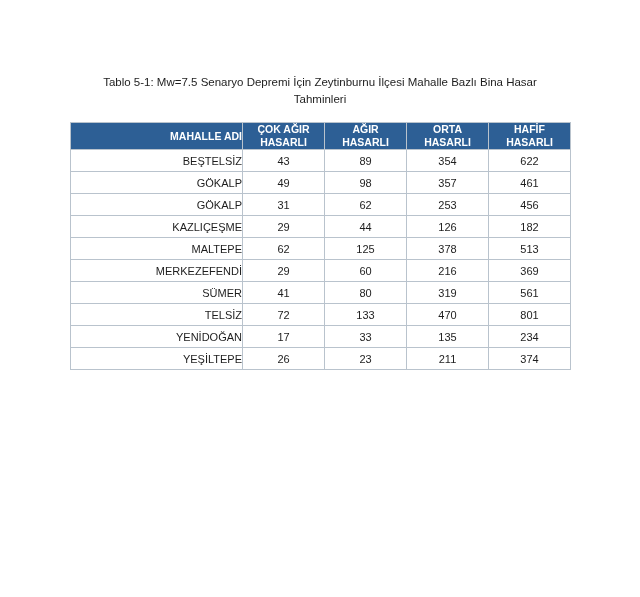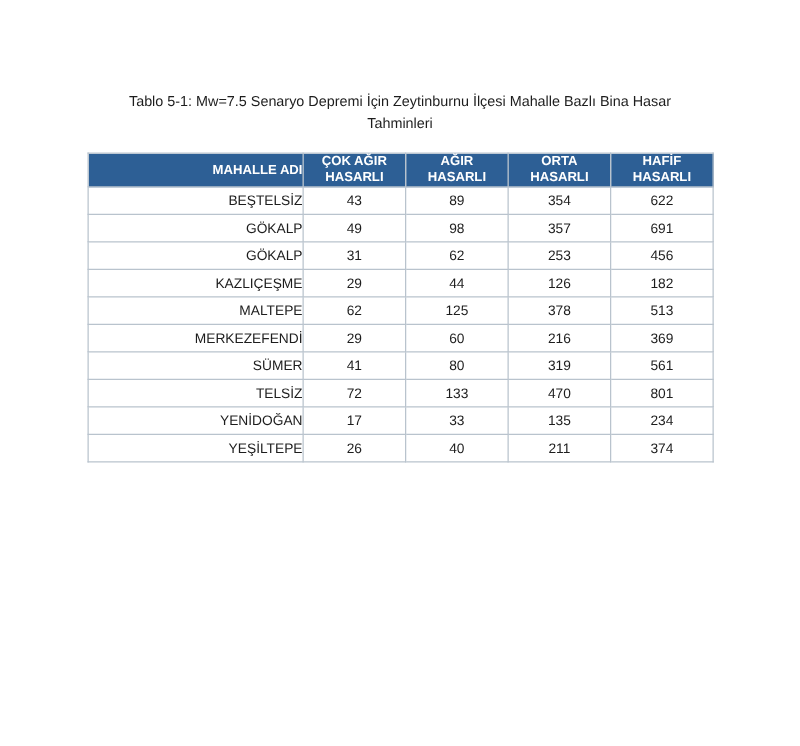--- a/index.html
+++ b/index.html
@@ -120,21 +120,21 @@
         <td>43</td>
         <td>89</td>
         <td>354</td>
         <td>622</td>
       </tr>
       <tr>
         <td class="name">GÖKALP</td>
         <td>49</td>
         <td>98</td>
         <td>357</td>
-        <td>691</td>
+        <td>461</td>
       </tr>
       <tr>
         <td class="name">GÖKALP</td>
         <td>31</td>
         <td>62</td>
         <td>253</td>
         <td>456</td>
       </tr>
       <tr>
         <td class="name">KAZLIÇEŞME</td>
@@ -174,20 +174,20 @@
       <tr>
         <td class="name">YENİDOĞAN</td>
         <td>17</td>
         <td>33</td>
         <td>135</td>
         <td>234</td>
       </tr>
       <tr>
         <td class="name">YEŞİLTEPE</td>
         <td>26</td>
-        <td>40</td>
+        <td>23</td>
         <td>211</td>
         <td>374</td>
       </tr>
     </tbody>
   </table>
 
 </div>
 
 </body></html>

